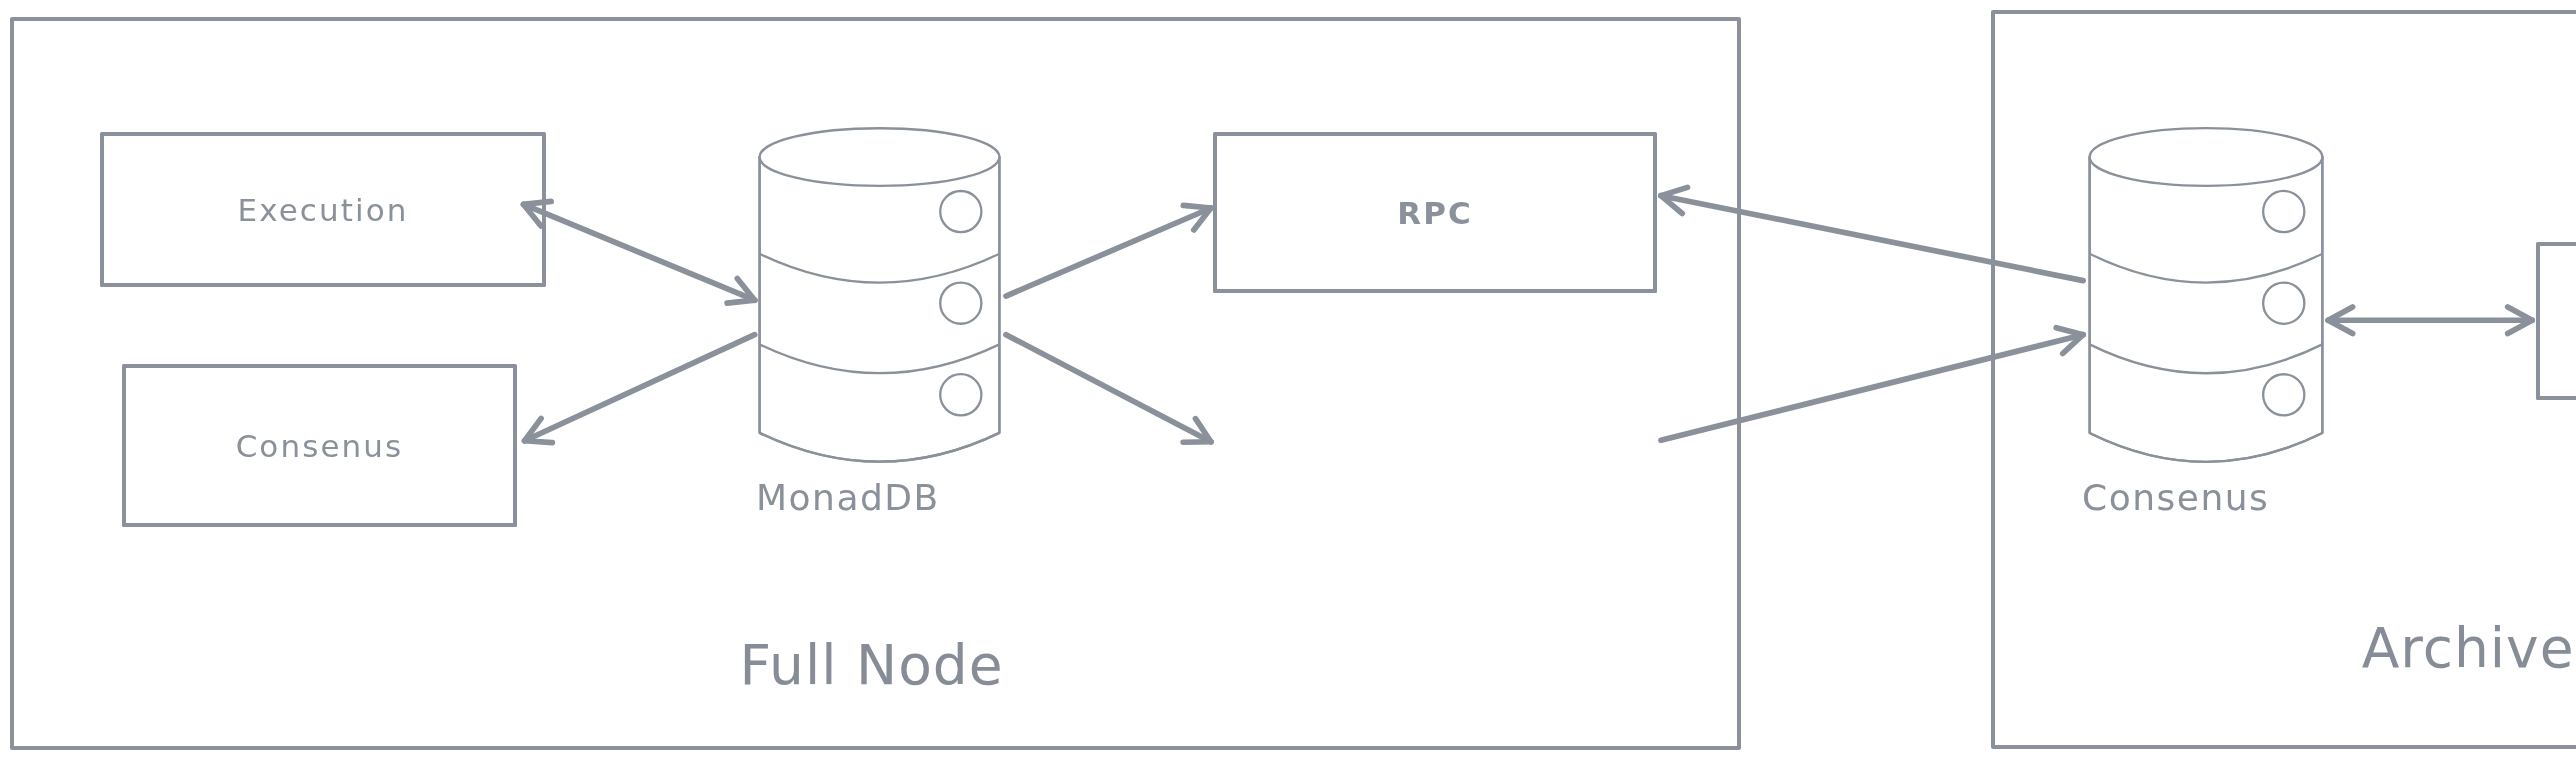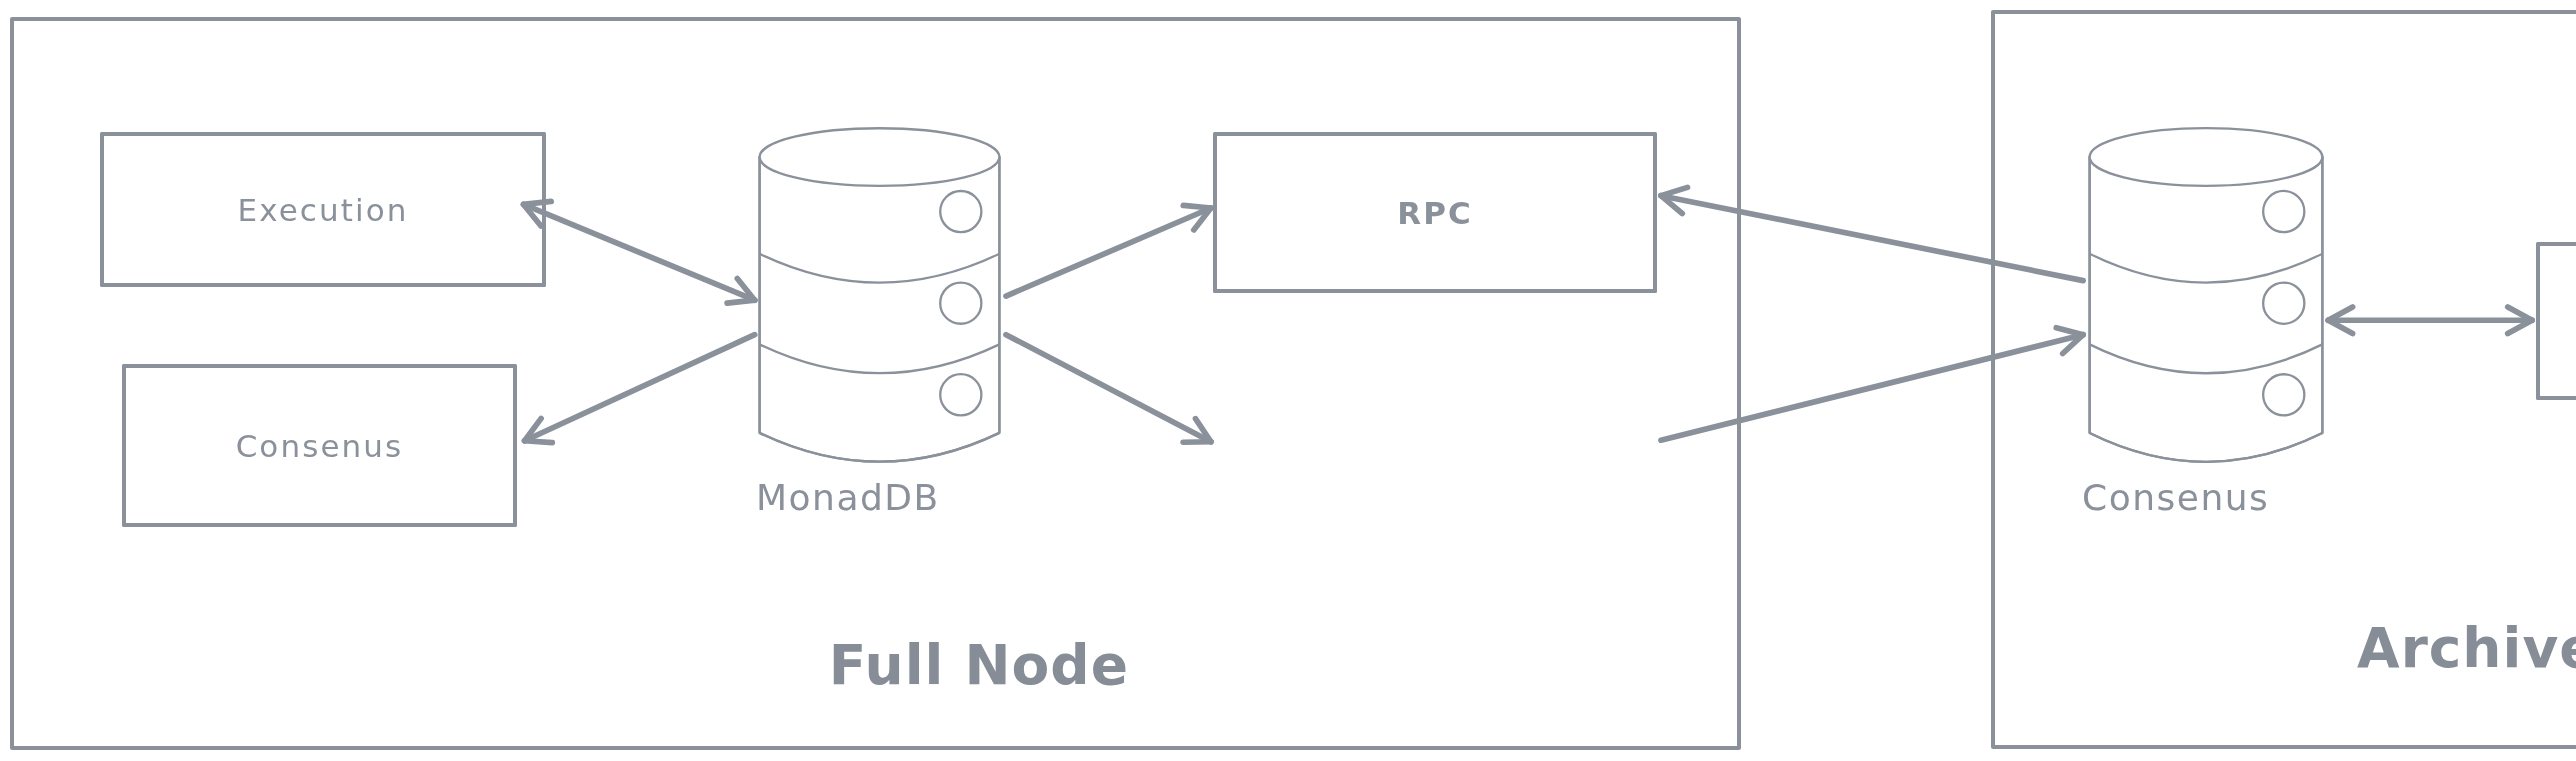--- a/index.html
+++ b/index.html
@@ -42,24 +42,24 @@
   .db-label{
     position:absolute;
     text-align:left;
     color:var(--text);
     font-size:36px;
     letter-spacing:1.5px;
     white-space:nowrap;
   }
   .group-title{
     position:absolute;
-    text-align:right;
+    text-align:center;
     color:var(--header);
     font-size:55px;
-    font-weight:bold;
+    font-weight:normal;
     letter-spacing:1px;
     white-space:nowrap;
   }
   #edge-layer{
     position:absolute;left:0;top:0;
     pointer-events:none;
   }
   .cyl{stroke:var(--stroke);stroke-width:4.5;fill:#fff;}
   .cyl-line{stroke:var(--stroke);stroke-width:4.5;fill:none;}
 </style>

